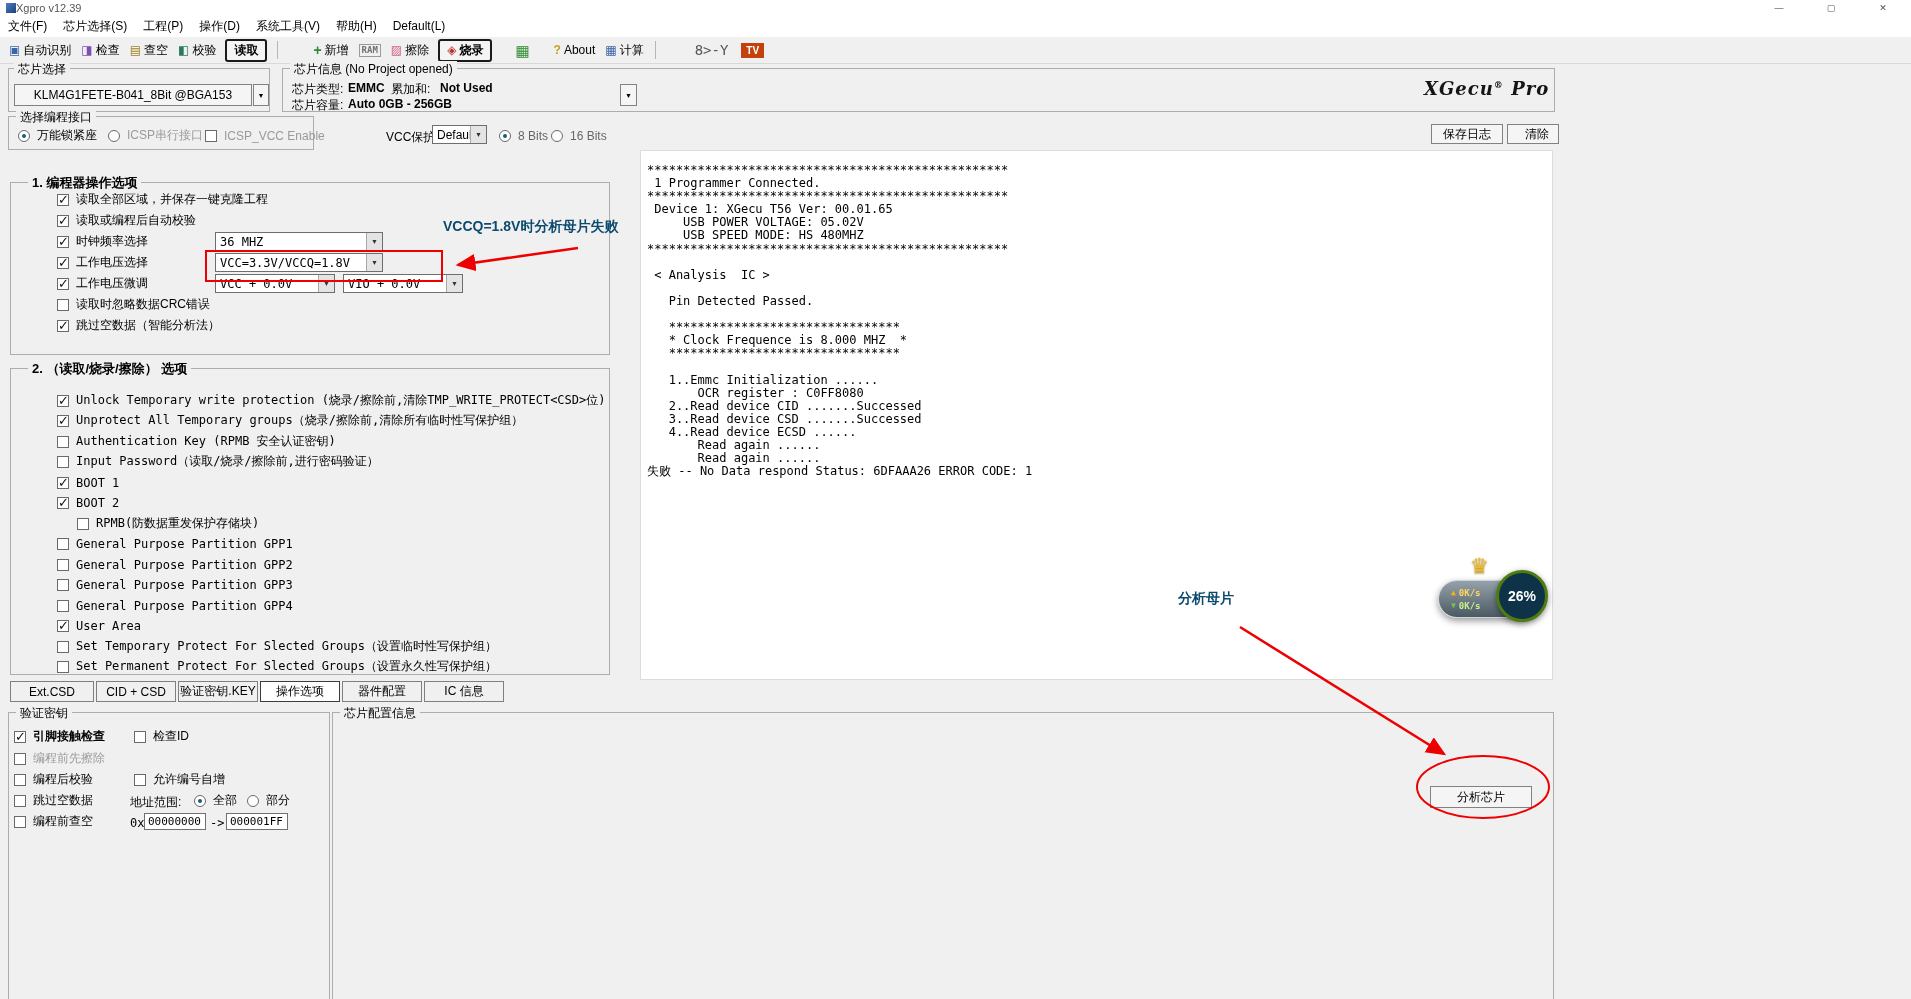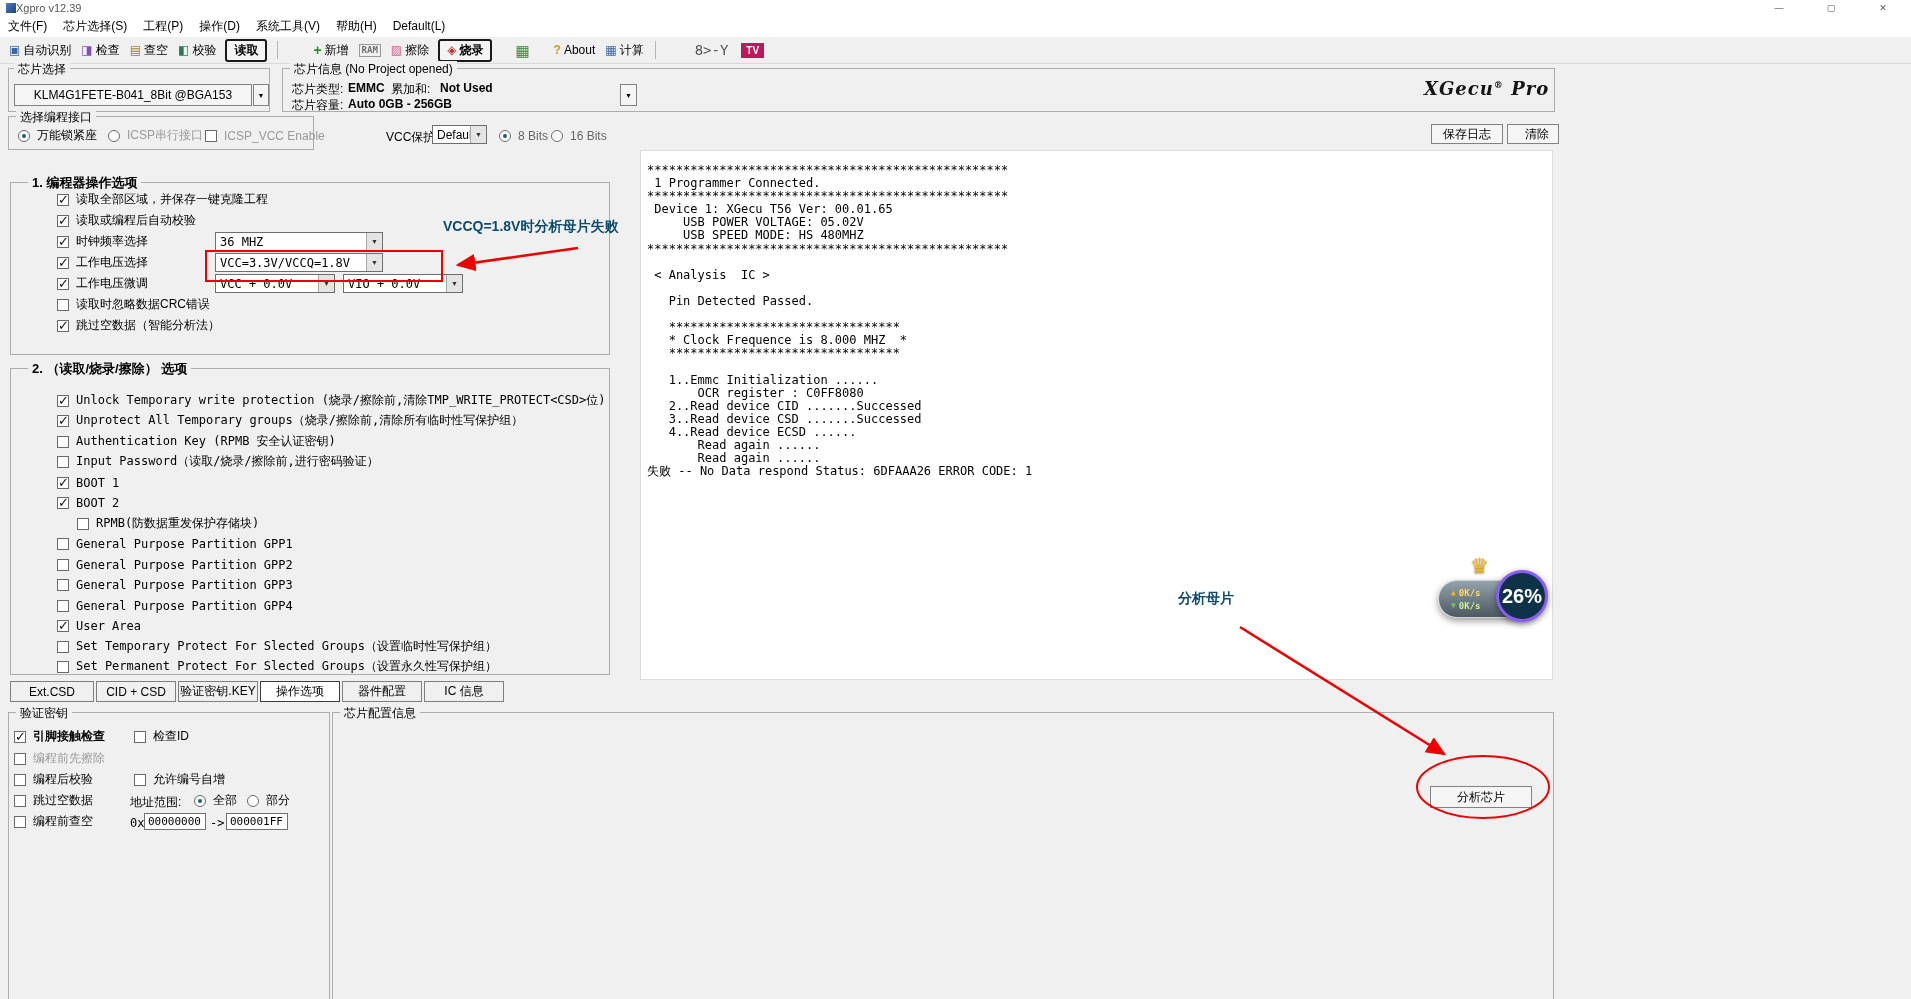--- a/index.html
+++ b/index.html
@@ -11,21 +11,21 @@
   .title-text { font-size:11px; color:#555; }
   .win-controls { position:absolute; right:2px; top:0; height:15px; display:flex; }
   .wc { width:52px; height:15px; display:flex; align-items:center; justify-content:center; font-size:9px; color:#555; }
   .menubar { position:absolute; left:0; top:15px; width:100%; height:22px; background:#fff; display:flex; align-items:center; }
   .menu-item { padding:3px 8px; font-size:12px; }
   .toolbar { position:absolute; left:0; top:37px; width:100%; height:27px; display:flex; align-items:center; padding-left:4px; border-bottom:1px solid #d9d9d9; background:#f0f0f0; }
   .tbtn { display:flex; align-items:center; gap:3px; padding:2px 5px; font-size:12px; white-space:nowrap; }
   .ic { font-size:12px; line-height:1; }
   .tsep { width:1px; height:18px; background:#b5b5b5; margin:0 6px; }
   .boxbtn { display:flex; align-items:center; gap:3px; border:2px solid #1a1a1a; border-radius:3px; padding:1px 7px; font-weight:bold; margin:0 4px; background:#f4f4f4; white-space:nowrap; }
-  .tv-box { background:#be185d; color:#fff; font-size:10px; font-weight:bold; padding:2px 5px; margin-left:8px; }
+  .tv-box { background:#c2410c; color:#fff; font-size:10px; font-weight:bold; padding:2px 5px; margin-left:8px; }
   .group { position:absolute; border:1px solid #adadad; }
   .glabel { position:absolute; background:#f0f0f0; padding:0 4px; font-size:12px; white-space:nowrap; z-index:3; }
   .glabel.bold { font-weight:bold; font-size:13px; }
   .btn { position:absolute; background:#f5f5f5; border:1px solid #828282; display:flex; align-items:center; justify-content:center; font-size:12px; white-space:nowrap; }
   .combo { position:absolute; background:#fff; border:1px solid #6e6e6e; display:flex; align-items:stretch; font-size:12px; height:19px; }
   .combo .ctext { flex:1; display:flex; align-items:center; padding:0 4px; white-space:nowrap; overflow:hidden; }
   .combo .carr { width:16px; background:#e4e4e4; border-left:1px solid #a8a8a8; display:flex; align-items:center; justify-content:center; font-size:7px; color:#333; flex:none; }
   .opt { position:absolute; display:flex; align-items:center; gap:7px; height:15px; white-space:nowrap; }
   .cb { width:12px; height:12px; min-width:12px; background:#fff; border:1px solid #6a6a6a; position:relative; flex:none; }
   .cb.on::after { content:"✓"; position:absolute; left:0; top:-3px; font-size:13px; font-weight:bold; color:#111; }
@@ -45,22 +45,22 @@
   .logo { position:absolute; left:1424px; top:78px; font-family:"DejaVu Serif","Liberation Serif",serif; font-style:italic; font-weight:bold; font-size:18px; letter-spacing:1px; color:#151515; }
   .logo sup { font-size:9px; }
   .speedw { position:absolute; left:1438px; top:556px; width:118px; height:82px; z-index:70; }
   .trophy { position:absolute; left:32px; top:-2px; font-size:21px; color:#eebb33; text-shadow:0 1px 2px #8a7020; z-index:2; }
   .pill { position:absolute; left:0; top:24px; width:102px; height:38px; border-radius:19px;
           background:linear-gradient(180deg,#95a2ac,#4b5963); box-shadow:0 3px 7px rgba(0,0,0,.40); border:1px solid #ccd4d9; padding:5px 0 0 12px; }
   .srow { display:flex; align-items:center; gap:3px; font-family:"DejaVu Sans Mono",monospace; font-size:9px; font-weight:bold; height:13px; }
   .upa { color:#ffb300; font-size:8px; } .up { color:#ffd95e; }
   .dna { color:#7cc24a; font-size:8px; } .dn { color:#c9ef8f; }
   .pcircle { position:absolute; left:58px; top:14px; width:52px; height:52px; border-radius:50%;
-             background:#0e3349; border:3px solid #8b5cf6; color:#fff; display:flex; align-items:center; justify-content:center;
-             font-size:20px; font-weight:bold; box-shadow:0 2px 6px rgba(0,0,0,.45); }
+             background:#0e3349; border:3px solid #4d7c0f; color:#fff; display:flex; align-items:center; justify-content:center;
+             font-size:14px; font-weight:bold; box-shadow:0 2px 6px rgba(0,0,0,.45); }
 </style>
 </head>
 <body>
 
 <div class="screen">
 
   <div class="titlebar">
     <span class="app-icon"></span>
     <span class="title-text">Xgpro v12.39</span>
     <div class="win-controls">

